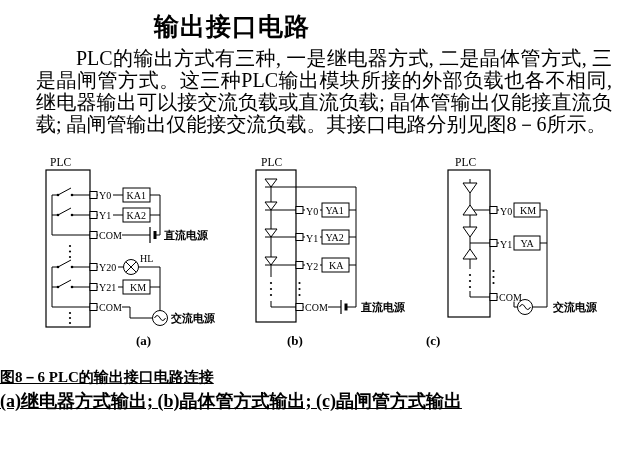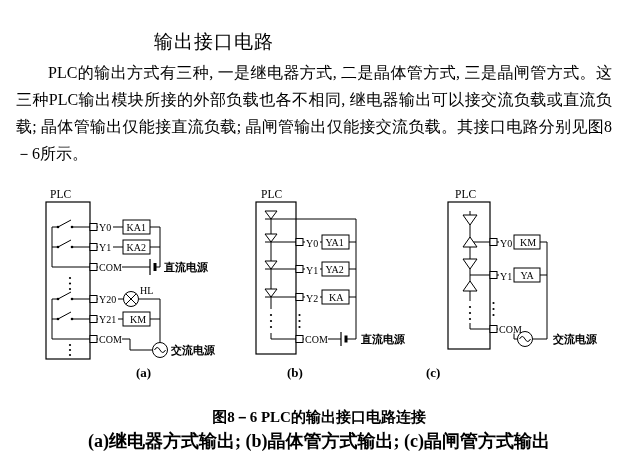--- a/index.html
+++ b/index.html
@@ -3,29 +3,29 @@
 <meta charset="utf-8">
 <style>
   * { margin:0; padding:0; box-sizing:border-box; }
   html,body { background:#ffffff; }
   .page {
     width:638px; height:475px; background:#ffffff; color:#000;
     font-family:"Liberation Serif","DejaVu Serif",serif;
     overflow:hidden; position:relative;
   }
   .doc-title {
-    font-size:19px; font-weight:normal; padding:29px 0 0 154px;
+    font-size:25px; font-weight:bold; padding:10px 0 0 154px;
     letter-spacing:1px;
   }
   .doc-body {
-    font-size:16px; line-height:27px; margin:4px 26px 0 16px;
+    font-size:20px; line-height:22px; margin:4px 26px 0 36px;
     text-align:justify; text-indent:2em;
   }
   .figure { display:block; margin-top:20px; }
-  .caption { text-align:center; margin-top:16px; }
+  .caption { margin-top:8px;text-decoration:underline; }
   .caption-title { font-size:15px; font-weight:bold; }
   .caption-sub { font-size:18px; font-weight:bold; margin-top:2px; }
 
   
   .wire line, .wire path, line.w { stroke:#000; stroke-width:1; fill:none; }
   .box { fill:none; stroke:#000; stroke-width:1.2; }
   .term { fill:#fff; stroke:#000; stroke-width:1; }
   .comp { fill:#fff; stroke:#000; stroke-width:1; }
   .sym { fill:#fff; stroke:#000; stroke-width:1; }
   .lblbg { fill:#fff; }

